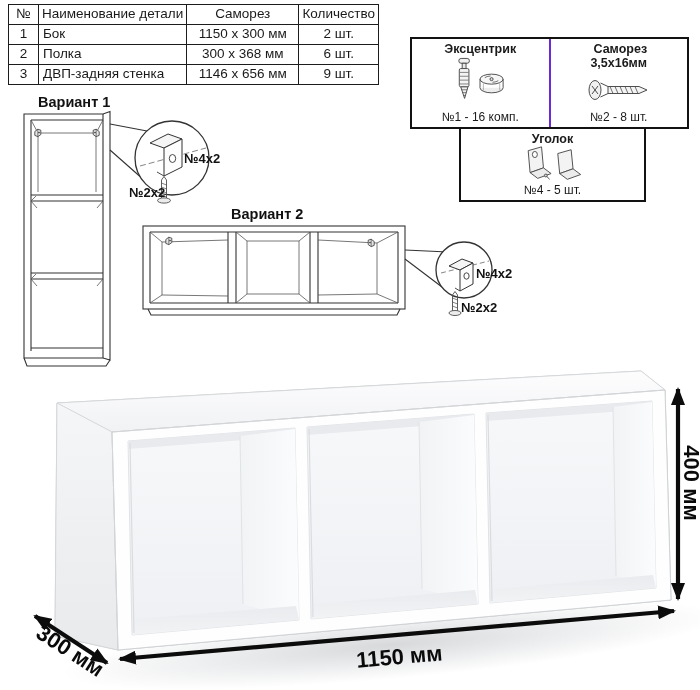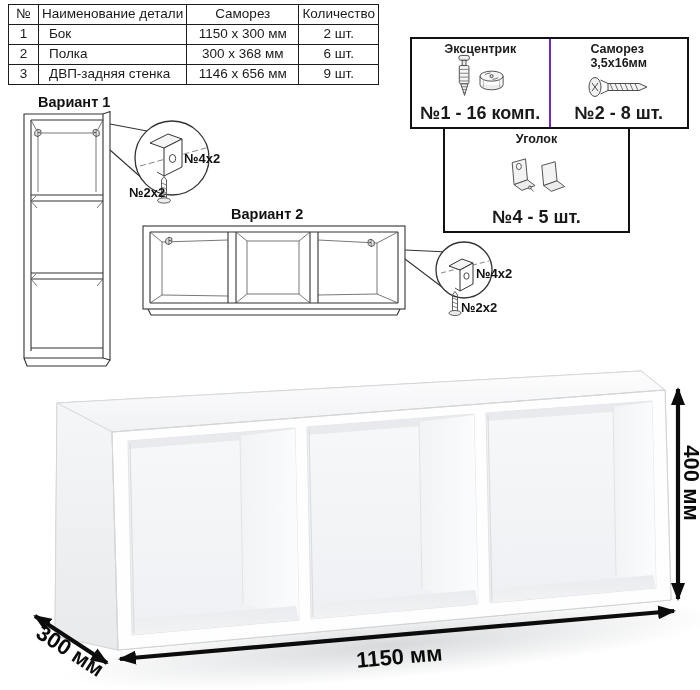--- a/index.html
+++ b/index.html
@@ -2,31 +2,31 @@
 <html><head>
 <meta charset="utf-8">
 <style>
   html,body{margin:0;padding:0;background:#fff;}
   .canvas{position:relative;width:700px;height:690px;background:#fff;overflow:hidden;
           font-family:"Liberation Sans",sans-serif;color:#1a1a1a;}
   
   .parts-table{position:absolute;left:8px;top:4px;border-collapse:collapse;table-layout:fixed;background:#fff;}
   .parts-table th,.parts-table td{border:1.5px solid #1c1c1c;font-size:13.5px;font-weight:400;
       padding:0 3px;height:19px;line-height:1.05;white-space:nowrap;text-align:center;overflow:hidden;}
-  .parts-table td.c-name{text-align:left;padding-left:10px;}
+  .parts-table td.c-name{text-align:left;padding-left:4px;}
   
   .hw-box{position:absolute;display:flex;border:2px solid #121212;background:#fff;box-sizing:border-box;}
   .hw-row1{left:410px;top:37px;width:279px;height:92px;}
-  .hw-row2{left:443px;top:127px;width:187px;height:106px;}
+  .hw-row2{left:459px;top:127px;width:187px;height:75px;}
   .hw-cell{flex:1;display:flex;flex-direction:column;align-items:center;justify-content:space-between;
       border-left:2px solid #6d28d9;padding:3px 2px 3px;min-width:0;}
   .hw-cell:first-child{border-left:none;}
-  .hw-title{font-weight:700;font-size:12.5px;line-height:1.12;text-align:left;white-space:pre-line;}
+  .hw-title{font-weight:700;font-size:12.5px;line-height:1.12;text-align:right;white-space:pre-line;}
   .hw-icon{flex:1;display:flex;align-items:center;justify-content:center;min-height:0;}
-  .hw-count{font-weight:700;font-size:18px;white-space:nowrap;}
+  .hw-count{font-weight:400;font-size:12px;white-space:nowrap;}
   
   .art{position:absolute;left:0;top:0;width:700px;height:690px;}
   .art text{font-family:"Liberation Sans",sans-serif;}
   .vtitle{font-weight:700;font-size:14.5px;fill:#111;}
   .lbl{font-weight:700;font-size:13px;fill:#111;}
   .dim{font-weight:700;font-size:22px;fill:#0a0a0a;}
   .ln{stroke:#333;stroke-width:1.1;fill:none;}
   .thin{stroke:#555;stroke-width:.8;fill:none;}
   .edge{stroke:#d2d5d7;stroke-width:.9;fill:none;}
 </style>

